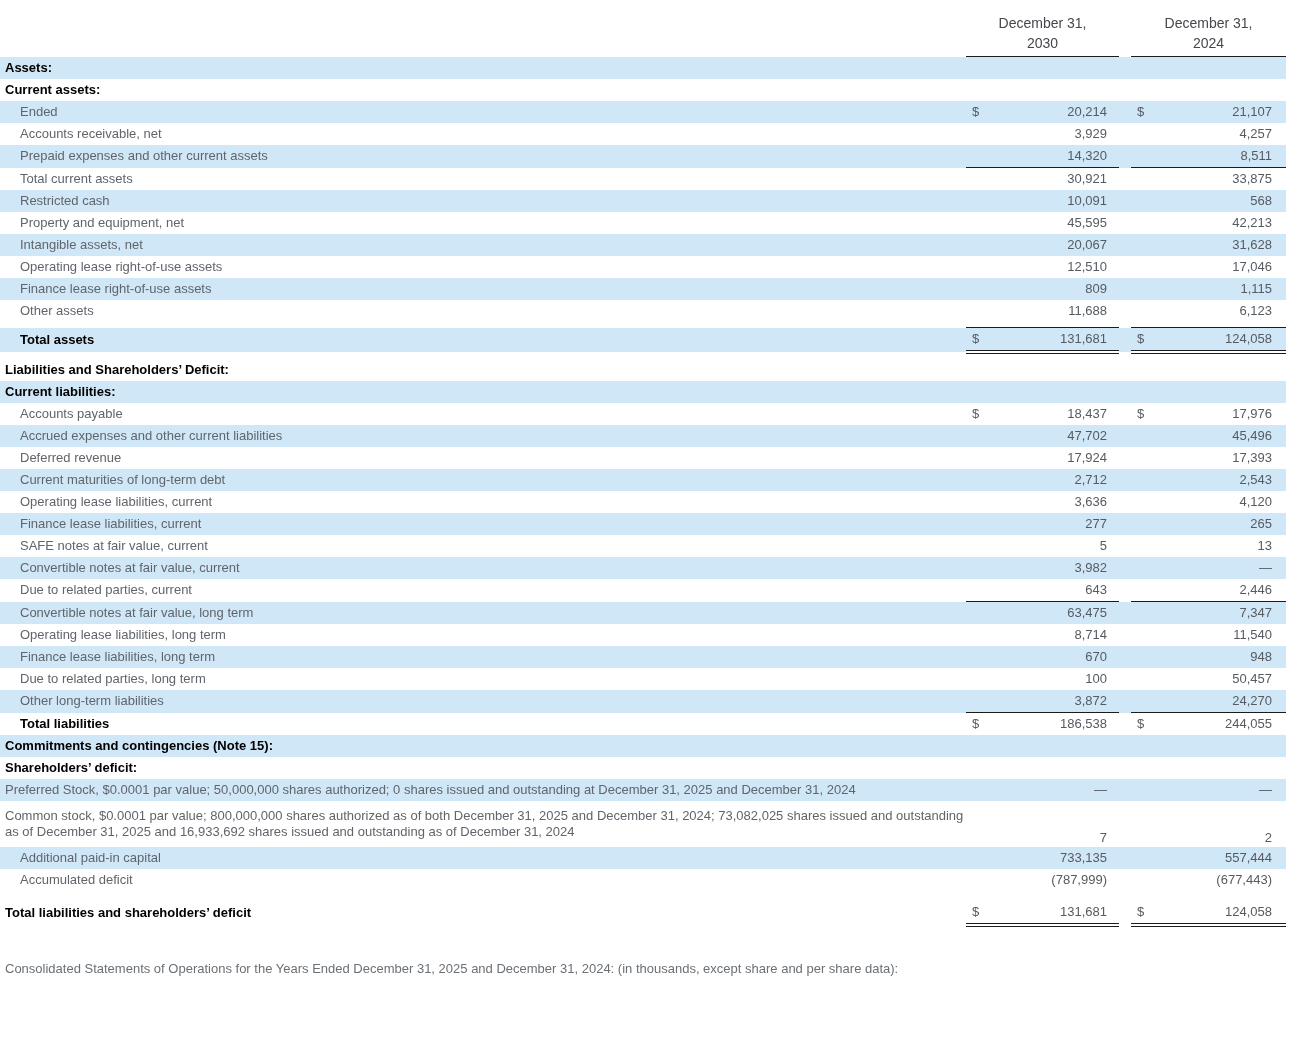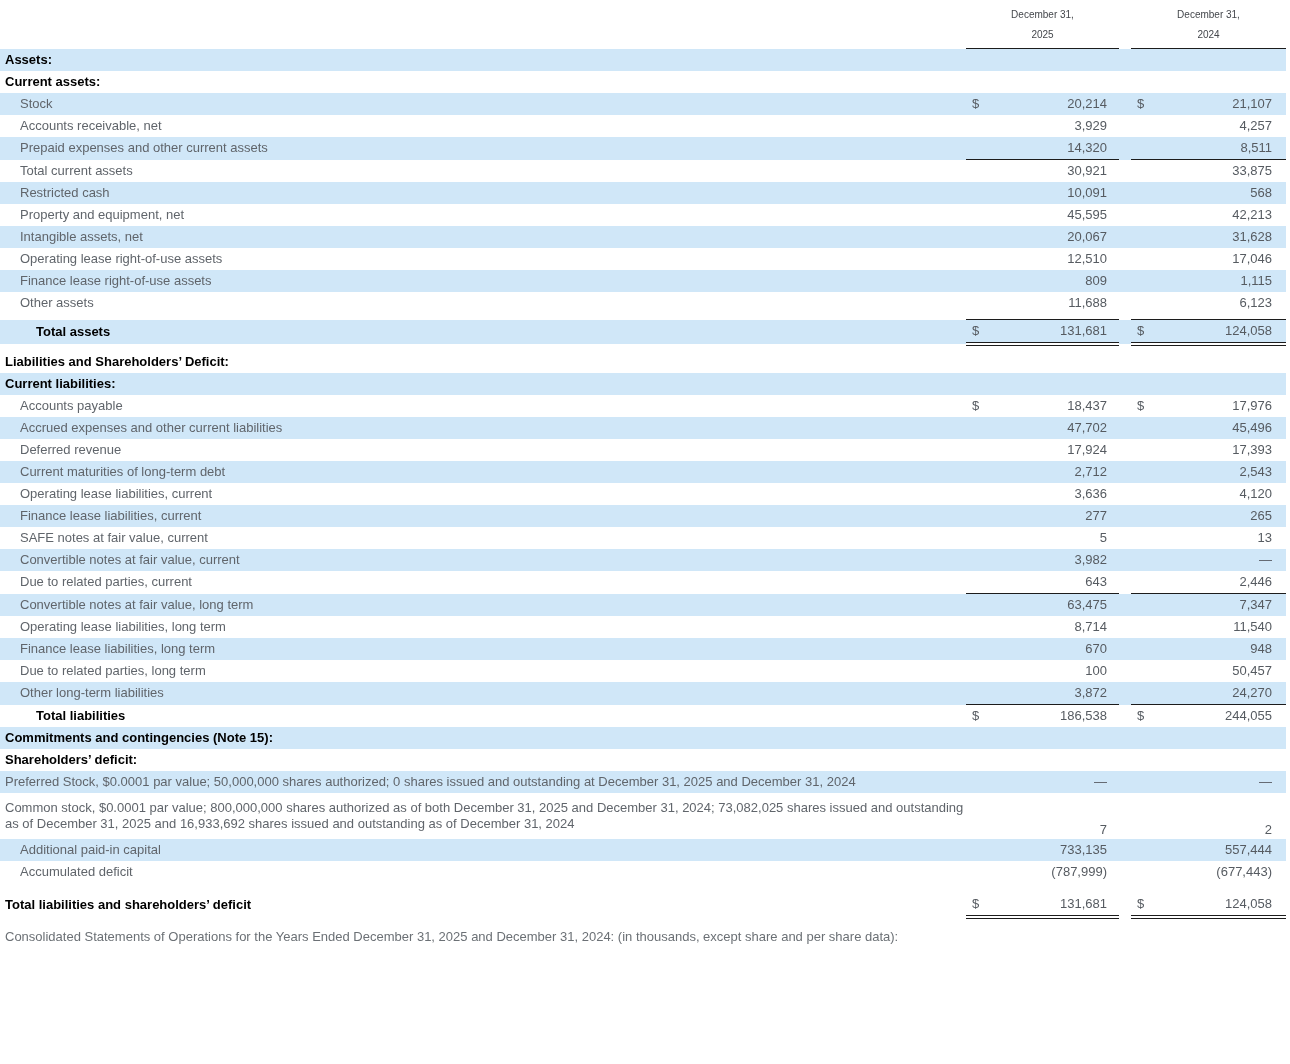--- a/index.html
+++ b/index.html
@@ -20,56 +20,56 @@
   col.c-val1  { width:131px; }
   col.c-gap   { width:12px; }
   col.c-val2  { width:133px; }
 
   th, td { margin:0; padding:0; font-weight:normal; }
 
   thead th.hdr {
     height:46px;
     text-align:center;
     vertical-align:middle;
-    font-size:10px;
+    font-size:14px;
     line-height:20px;
     color:#44474c;
     border-bottom:1.5px solid #1c1c1c;
-    padding-top:2px;
+    padding-top:10px;
   }
   thead th.blank, thead th.gapc { border:none; }
 
   tbody td { height:22px; line-height:22px; font-size:13px; overflow:hidden; }
 
   tr.hl td { background:#d0e7f8; }
   tr.spacer td { height:5px; line-height:5px; background:#ffffff; }
 
   td.label { text-align:left; white-space:normal; color:#60656b; }
   td.ind0 { padding-left:5px; }
   td.ind1 { padding-left:20px; }
-  td.ind2 { padding-left:36px;margin-top:16px; }
+  td.ind2 { padding-left:20px;margin-top:16px; }
 
   tr.bold td.label { color:#000000; font-weight:bold; }
 
   td.cur { text-align:left; padding-left:6px; color:#565b61; }
   td.val { text-align:right; color:#565b61; }
   td.v1  { padding-right:12px; }
   td.v2  { padding-right:14px; }
   td.gapc { background:#ffffff !important; }
   tr.hl td.gapc { background:#d0e7f8 !important; }
 
   td.bt  { border-top:1.5px solid #1c1c1c; }
   td.bb  { border-bottom:1.5px solid #1c1c1c; }
   td.bbd { border-bottom:4px double #1c1c1c; }
 
   tr.tall td { height:45px; line-height:16px; }
   tr.tall td.cur, tr.tall td.val { vertical-align:bottom; padding-bottom:1px; }
 
   .footer-caption {
-    margin-top:10px;
+    margin-top:34px;
     padding-left:5px;
     font-size:13px;
     color:#6b7075;
   }
 </style>
 </head>
 <body>
 
 <div class="sheet">
   <table class="bs">
@@ -79,21 +79,21 @@
         <col class="c-val1">
         <col class="c-gap">
         <col class="c-cur">
         <col class="c-val2">
     </colgroup>
     <thead>
       <tr>
         <th class="blank"></th>
         <th class="hdr" colspan="2">
           <span>December 31,</span><br>
-          <span>2025</span>
+          <span>2030</span>
         </th>
         <th class="gapc"></th>
         <th class="hdr" colspan="2">
           <span>December 31,</span><br>
           <span>2024</span>
         </th>
       </tr>
     </thead>
     <tbody id="rows">
         <tr class="hl bold">
@@ -106,21 +106,21 @@
         </tr>
         <tr class=" bold">
           <td class="label ind0">Current assets:</td>
           <td class="cur"></td>
           <td class="val v1"></td>
           <td class="gapc"></td>
           <td class="cur"></td>
           <td class="val v2"></td>
         </tr>
         <tr class="hl">
-          <td class="label ind1">Stock</td>
+          <td class="label ind1">Ended</td>
           <td class="cur">$</td>
           <td class="val v1">20,214</td>
           <td class="gapc"></td>
           <td class="cur">$</td>
           <td class="val v2">21,107</td>
         </tr>
         <tr class="">
           <td class="label ind1">Accounts receivable, net</td>
           <td class="cur"></td>
           <td class="val v1">3,929</td>

